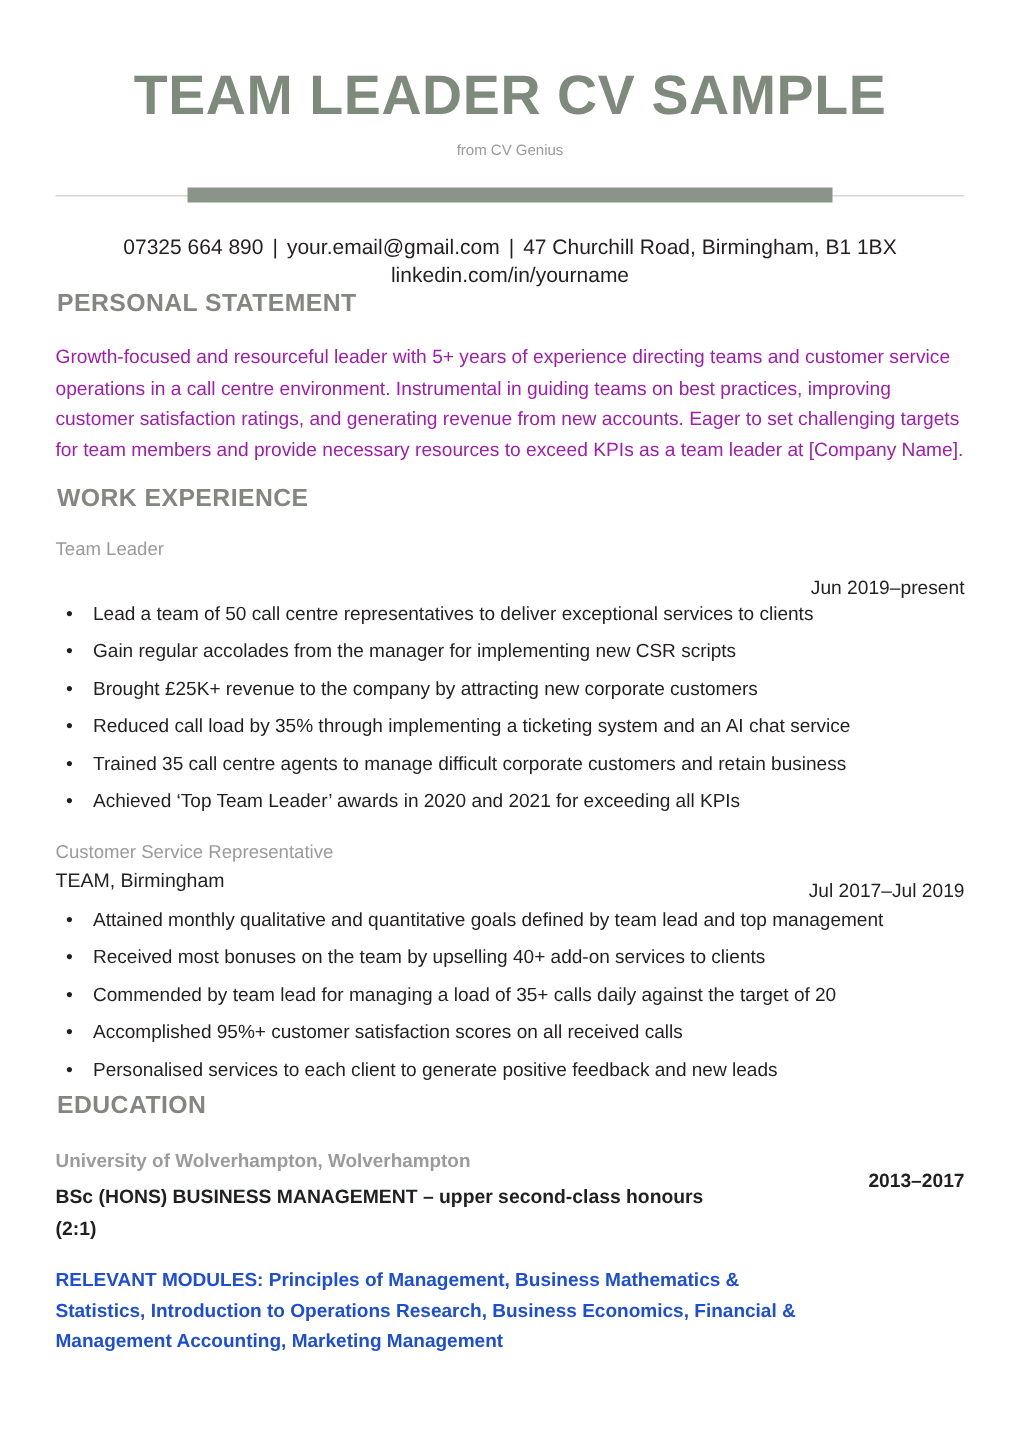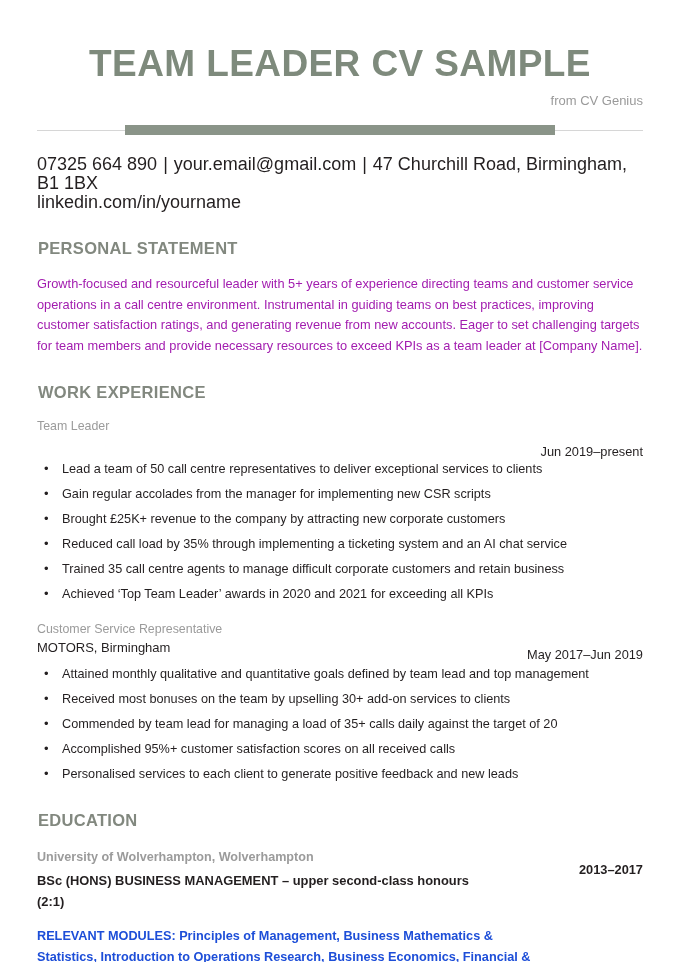--- a/index.html
+++ b/index.html
@@ -32,25 +32,25 @@
   .cv-title {
     font-size: 37px;
     line-height: 44px;
     font-weight: bold;
     letter-spacing: 0.4px;
     color: #7e8a7c;
     margin: 0;
     text-align: center;
   }
   .cv-subtitle {
-    font-size: 13px;
+    font-size: 10px;
     line-height: 18px;
     color: #9a9a9a;
     margin: 6px 0 0 0;
-    text-align: right;
+    text-align: center;
   }
 
   
   .divider-wrap {
     position: relative;
     height: 14px;
     margin-top: 14px;
   }
   .divider-line {
     position: absolute;
@@ -64,36 +64,36 @@
     position: absolute;
     left: 88px;
     width: 430px;
     top: 1px;
     height: 10px;
     background: #8a9488;
   }
 
   
   .contact {
+    text-align: center;
     margin-top: 17px;
-    font-size: 18px;
+    font-size: 14px;
     line-height: 19px;
     color: #231f20;
   }
   .contact .sep {
     color: #231f20;
     padding: 0 6px;
   }
   .contact-line2 {
     display: block;
   }
 
   
   .section {
-    margin-top: 27px;
   }
   .section-title {
     font-size: 16.5px;
     font-weight: bold;
     letter-spacing: 0.3px;
     color: #82887f;
     margin: 0 0 0 1px;
   }
 
   .statement {
@@ -238,27 +238,27 @@
         <li><span class="bullet-dot">•</span><span>Reduced call load by 35% through implementing a ticketing system and an AI chat service</span></li>
         <li><span class="bullet-dot">•</span><span>Trained 35 call centre agents to manage difficult corporate customers and retain business</span></li>
         <li><span class="bullet-dot">•</span><span>Achieved ‘Top Team Leader’ awards in 2020 and 2021 for exceeding all KPIs</span></li>
       </ul>
     </div>
 
     <div class="entry">
       <div class="entry-head">
         <div class="entry-left">
           <div class="entry-role">Customer Service Representative</div>
-          <div class="entry-org">MOTORS, Birmingham</div>
+          <div class="entry-org">TEAM, Birmingham</div>
         </div>
-        <div class="entry-date">May 2017–Jun 2019</div>
+        <div class="entry-date">Jul 2017–Jul 2019</div>
       </div>
       <ul class="bullets">
         <li><span class="bullet-dot">•</span><span>Attained monthly qualitative and quantitative goals defined by team lead and top management</span></li>
-        <li><span class="bullet-dot">•</span><span>Received most bonuses on the team by upselling 30+ add-on services to clients</span></li>
+        <li><span class="bullet-dot">•</span><span>Received most bonuses on the team by upselling 40+ add-on services to clients</span></li>
         <li><span class="bullet-dot">•</span><span>Commended by team lead for managing a load of 35+ calls daily against the target of 20</span></li>
         <li><span class="bullet-dot">•</span><span>Accomplished 95%+ customer satisfaction scores on all received calls</span></li>
         <li><span class="bullet-dot">•</span><span>Personalised services to each client to generate positive feedback and new leads</span></li>
       </ul>
     </div>
   </div>
 
   <div class="section">
     <h2 class="section-title">EDUCATION</h2>
 

